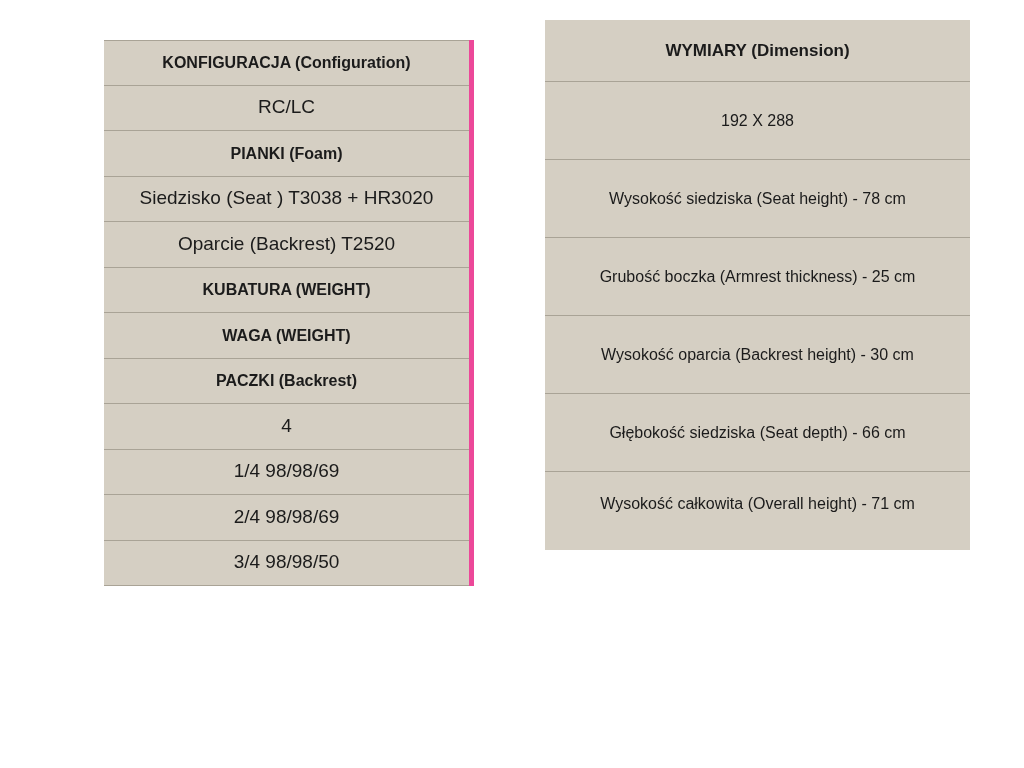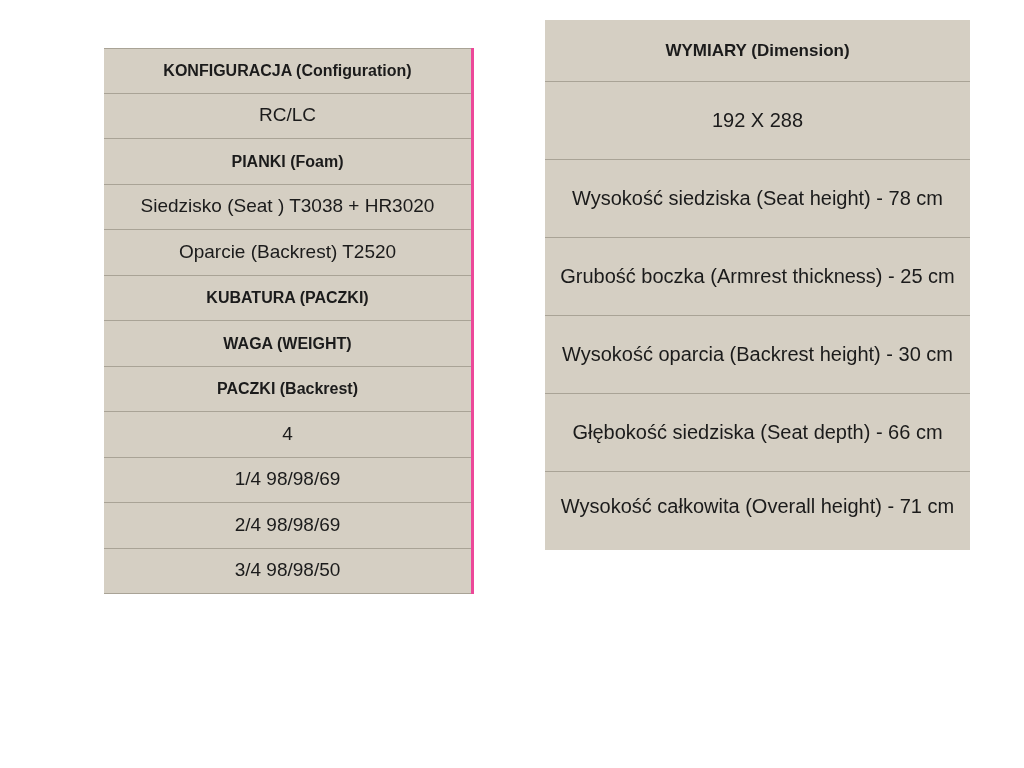--- a/index.html
+++ b/index.html
@@ -18,23 +18,23 @@
 
   .page {
     position: absolute;
     inset: 0;
   }
 
   
   .left-table {
     position: absolute;
     left: 104px;
-    top: 48px;
+    top: 40px;
     width: 370px;
-    border-right: 3px solid #ec4899;
+    border-right: 5px solid #ec4899;
     box-sizing: border-box;
   }
   .left-table .row {
     background: #d5cfc3;
     border-bottom: 1px solid #a9a396;
     box-sizing: border-box;
     height: 45.5px;
     display: flex;
     align-items: center;
     justify-content: center;
@@ -62,21 +62,21 @@
   }
   .right-table .rrow {
     background: #d5cfc3;
     border-bottom: 1px solid #a9a396;
     box-sizing: border-box;
     display: flex;
     align-items: center;
     justify-content: center;
     text-align: center;
     padding: 0 10px;
-    font-size: 20px;
+    font-size: 16px;
     line-height: 1.25;
     color: #1b1b1b;
   }
   .right-table .rrow.header {
     font-weight: bold;
     font-size: 17px;
     height: 62px;
   }
   .right-table .rrow.tall {
     height: 78px;
@@ -92,21 +92,21 @@
 <body>
 
 <div class="page">
 
   <div class="left-table">
       <div class="row header">KONFIGURACJA (Configuration)</div>
       <div class="row">RC/LC</div>
       <div class="row header">PIANKI (Foam)</div>
       <div class="row">Siedzisko (Seat ) T3038 + HR3020</div>
       <div class="row">Oparcie (Backrest) T2520</div>
-      <div class="row header">KUBATURA (PACZKI)</div>
+      <div class="row header">KUBATURA (WEIGHT)</div>
       <div class="row header">WAGA (WEIGHT)</div>
       <div class="row header">PACZKI (Backrest)</div>
       <div class="row">4</div>
       <div class="row">1/4 98/98/69</div>
       <div class="row">2/4 98/98/69</div>
       <div class="row">3/4 98/98/50</div>
     </div>
 
   <div class="right-table">
       <div class="rrow header">WYMIARY (Dimension)</div>

